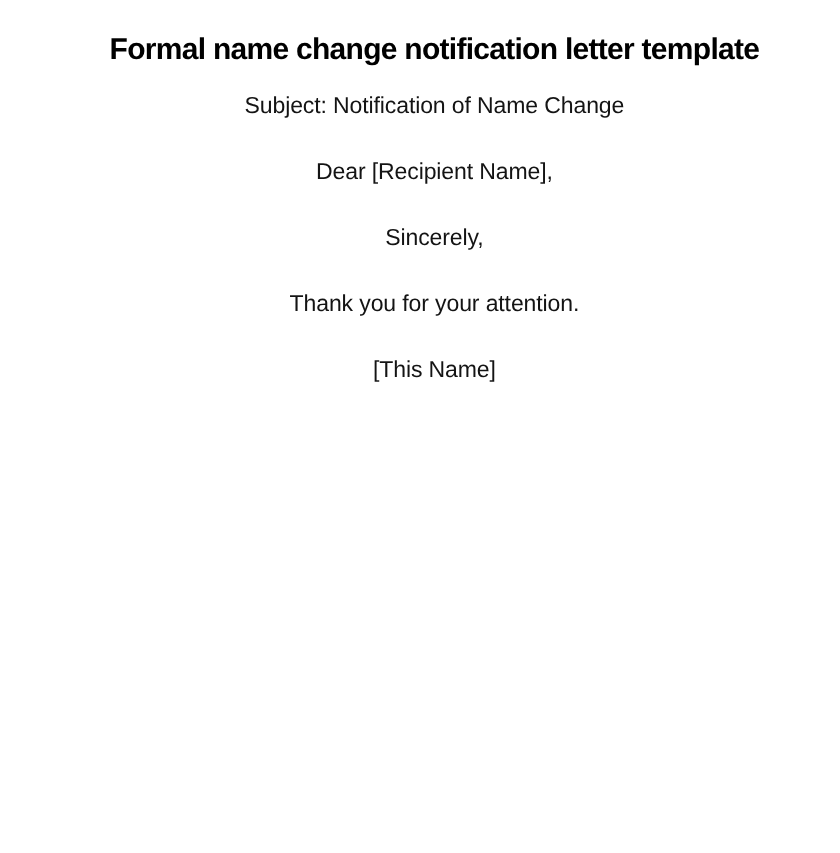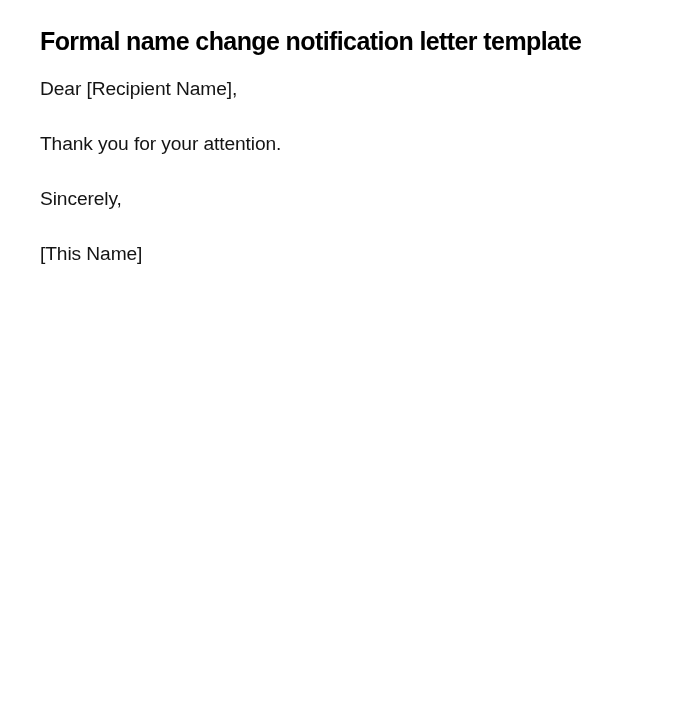--- a/index.html
+++ b/index.html
@@ -10,20 +10,21 @@
     body {
       width: 700px;
       height: 711px;
       overflow: hidden;
       font-family: "Liberation Sans", "DejaVu Sans", sans-serif;
       color: #111111;
     }
     .doc {
       position: relative;
       padding: 24px 16px 0 40px;
+      text-align: center;
     }
     .title {
       font-family: "Liberation Sans", "DejaVu Sans", sans-serif;
       font-weight: bold;
       font-size: 25px;
       letter-spacing: -0.6px;
       color: #000000;
       margin: 0 0 13px 0;
       line-height: 34px;
       white-space: nowrap;
@@ -35,17 +36,18 @@
       color: #141414;
       letter-spacing: -0.1px;
     }
     .p.single { margin-bottom: 20px; }
   </style>
 </head>
 <body>
 
 <div class="doc">
   <h1 class="title">Formal name change notification letter template</h1>
+  <div class="p single">Subject: Notification of Name Change</div>
   <div class="p single">Dear [Recipient Name],</div>
+  <div class="p single">Sincerely,</div>
   <div class="p single">Thank you for your attention.</div>
-  <div class="p single">Sincerely,</div>
   <div class="p single">[This Name]</div>
 </div>
 
 </body></html>

